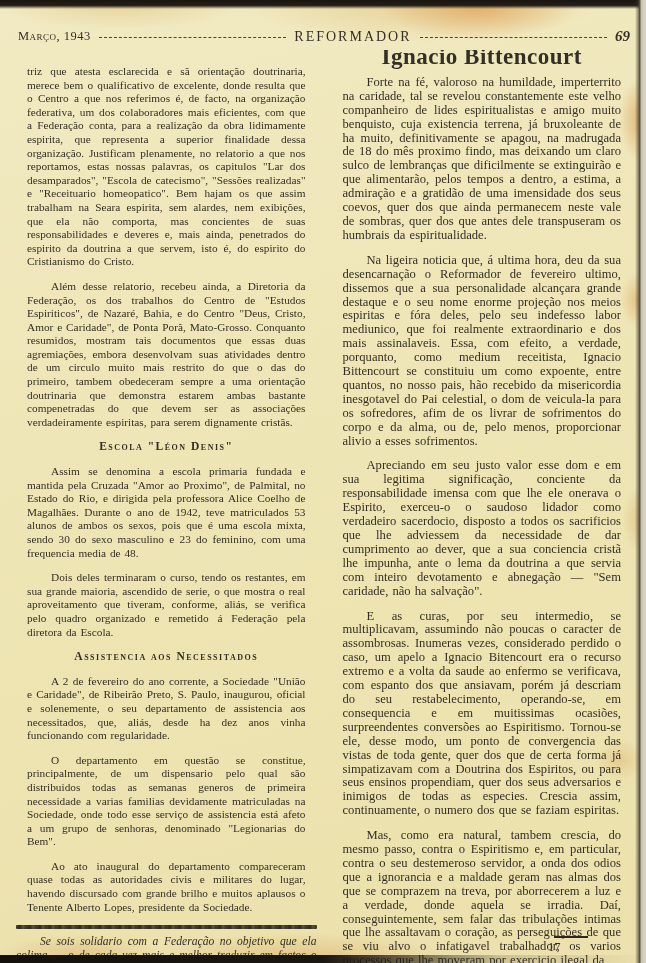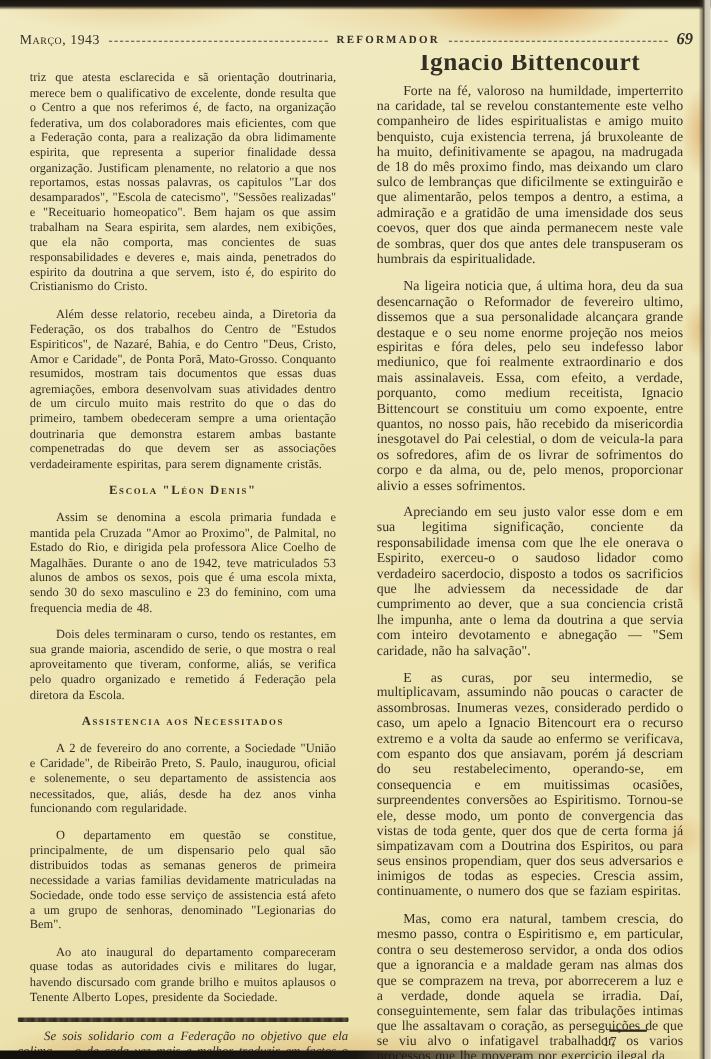--- a/index.html
+++ b/index.html
@@ -18,21 +18,21 @@
       radial-gradient(ellipse 220px 40px at 300px 960px, rgba(205,130,45,0.32), rgba(205,130,45,0) 70%),
       radial-gradient(ellipse 120px 30px at 80px  955px, rgba(205,130,45,0.28), rgba(205,130,45,0) 70%),
       linear-gradient(165deg,#f1eac2 0%,#eee5b4 50%,#ece1ac 100%);
   }
   .header{
     position:absolute;top:28px;left:18px;right:16px;
     display:flex;align-items:center;gap:8px;
   }
   .issue{font-variant:small-caps;font-size:12.5px;letter-spacing:.5px;white-space:nowrap;}
   .hrule{flex:1;height:0;border-top:1px dashed #4a453b;margin-top:2px;}
-  .masthead{font-weight:bold;font-size:10px;letter-spacing:2px;white-space:nowrap;}
+  .masthead{font-weight:normal;font-size:14px;letter-spacing:2px;white-space:nowrap;}
   .pagenum-top{font-weight:bold;font-size:15px;font-style:italic;}
   .columns{
     position:absolute;top:50px;left:16px;right:14px;bottom:0;
     display:flex;gap:15px;
   }
   .col{flex:1;min-width:0;overflow:hidden;text-align:justify;}
   .col-left{font-size:11.3px;line-height:13.6px;padding-top:4px;}
   .col-right{font-size:12.6px;line-height:13.9px;}
   p.para{margin:11px;text-indent:24px;word-spacing:1px;}
   p.para.no-indent{text-indent:0;}

